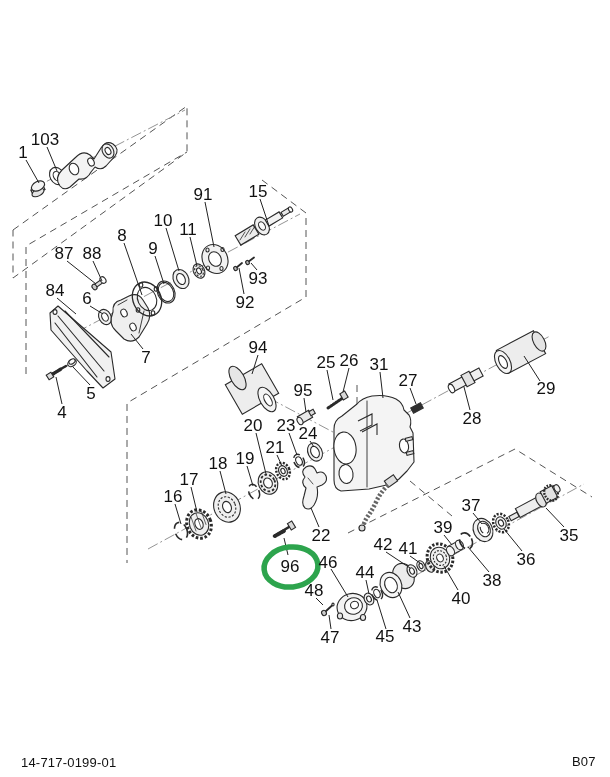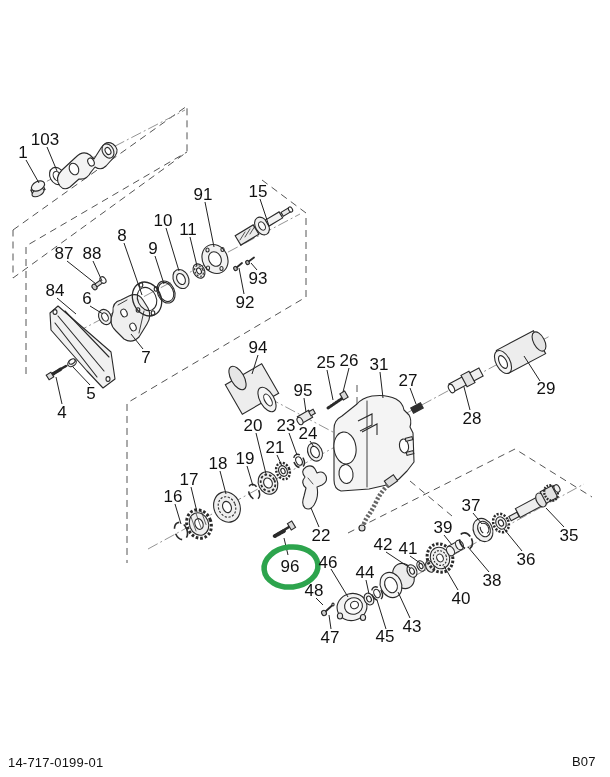--- a/index.html
+++ b/index.html
@@ -1,20 +1,20 @@
 <!DOCTYPE html>
 <html><head>
 <meta charset="utf-8">
 <style>
   html,body{margin:0;padding:0;background:#fff;}
   body{width:610px;height:777px;position:relative;font-family:"Liberation Sans",sans-serif;overflow:hidden;}
   #stage{position:absolute;left:0;top:0;width:610px;height:777px;}
   svg{display:block;}
   .footer-code{position:absolute;font-size:13px;color:#111;letter-spacing:0.2px;}
-  #code-left{left:8px;top:755px;}
+  #code-left{left:21px;top:755px;}
   #code-right{left:572px;top:754px;}
 </style>
 </head>
 <body>
 
 <div id="stage">
   <svg id="svg" width="610" height="777" viewBox="0 0 610 777">
       <polygon points="13,230 187,106 187,152 13,278" fill="none" stroke="#555555" stroke-width="1" stroke-dasharray="7 5"></polygon>
       <polyline points="26,374 26,246 187,152" fill="none" stroke="#555555" stroke-width="1" stroke-dasharray="7 5"></polyline>
       <polyline points="262,180 306,213 306,297 127,403 127,563" fill="none" stroke="#555555" stroke-width="1" stroke-dasharray="7 5"></polyline>

